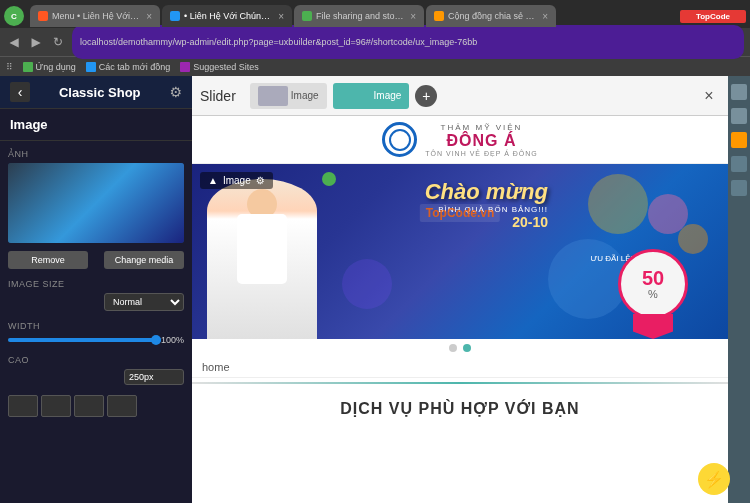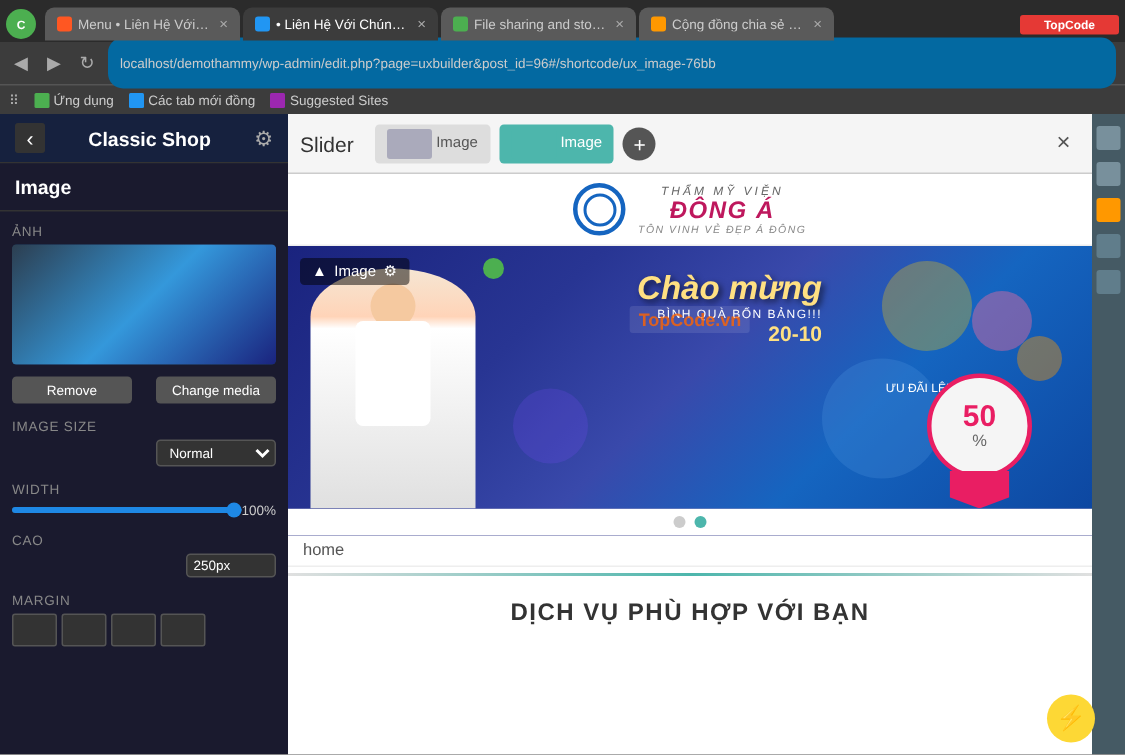--- a/index.html
+++ b/index.html
@@ -69,21 +69,21 @@
       gap: 6px;
       height: 28px;
     }
     .nav-btn {
       width: 16px; height: 16px;
       display: flex; align-items: center; justify-content: center;
       color: #aaa; font-size: 12px; cursor: pointer;
     }
     .address-input {
       flex: 1;
-      background: #0369a1;
+      background: #4c1d95;
       border: none;
       border-radius: 10px;
       color: #ccc;
       font-size: 9px;
       padding: 2px 8px;
       height: 34px;
       outline: none;
     }
     .topcode-logo {
       background: #e53935;
@@ -362,21 +362,20 @@
     }
 
     
     .website-header {
       background: white;
       padding: 6px 10px;
       display: flex;
       align-items: center;
       justify-content: center;
       border-bottom: 1px solid #eee;
-      font-style: italic;
     }
     .logo-area {
       display: flex; align-items: center; gap: 8px;
     }
     .logo-circle {
       width: 35px; height: 35px;
       border: 3px solid #1565c0;
       border-radius: 50%;
       display: flex; align-items: center; justify-content: center;
     }
@@ -716,21 +715,20 @@
       </div>
 
       <div class="prop-section">
         <div class="prop-label">CAO</div>
         <div class="prop-row">
           <input class="text-input" type="text" value="250px" style="">
         </div>
       </div>
 
       <div class="prop-section">
-        <div class="prop-label">MARGIN</div>
         <div class="margin-inputs">
           <div class="margin-box"></div>
           <div class="margin-box"></div>
           <div class="margin-box"></div>
           <div class="margin-box"></div>
         </div>
       </div>
 
     </div>
   </div>

